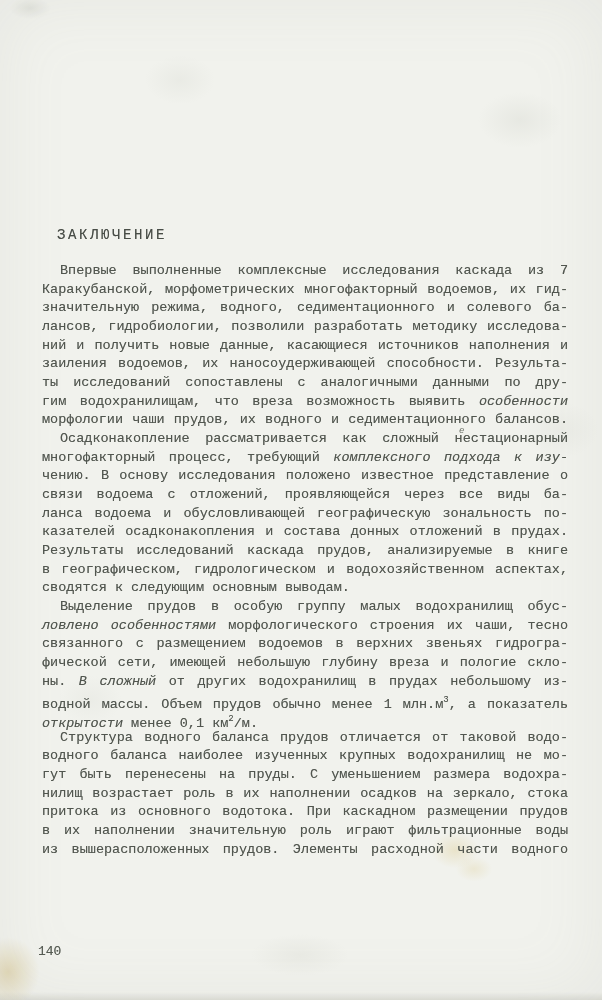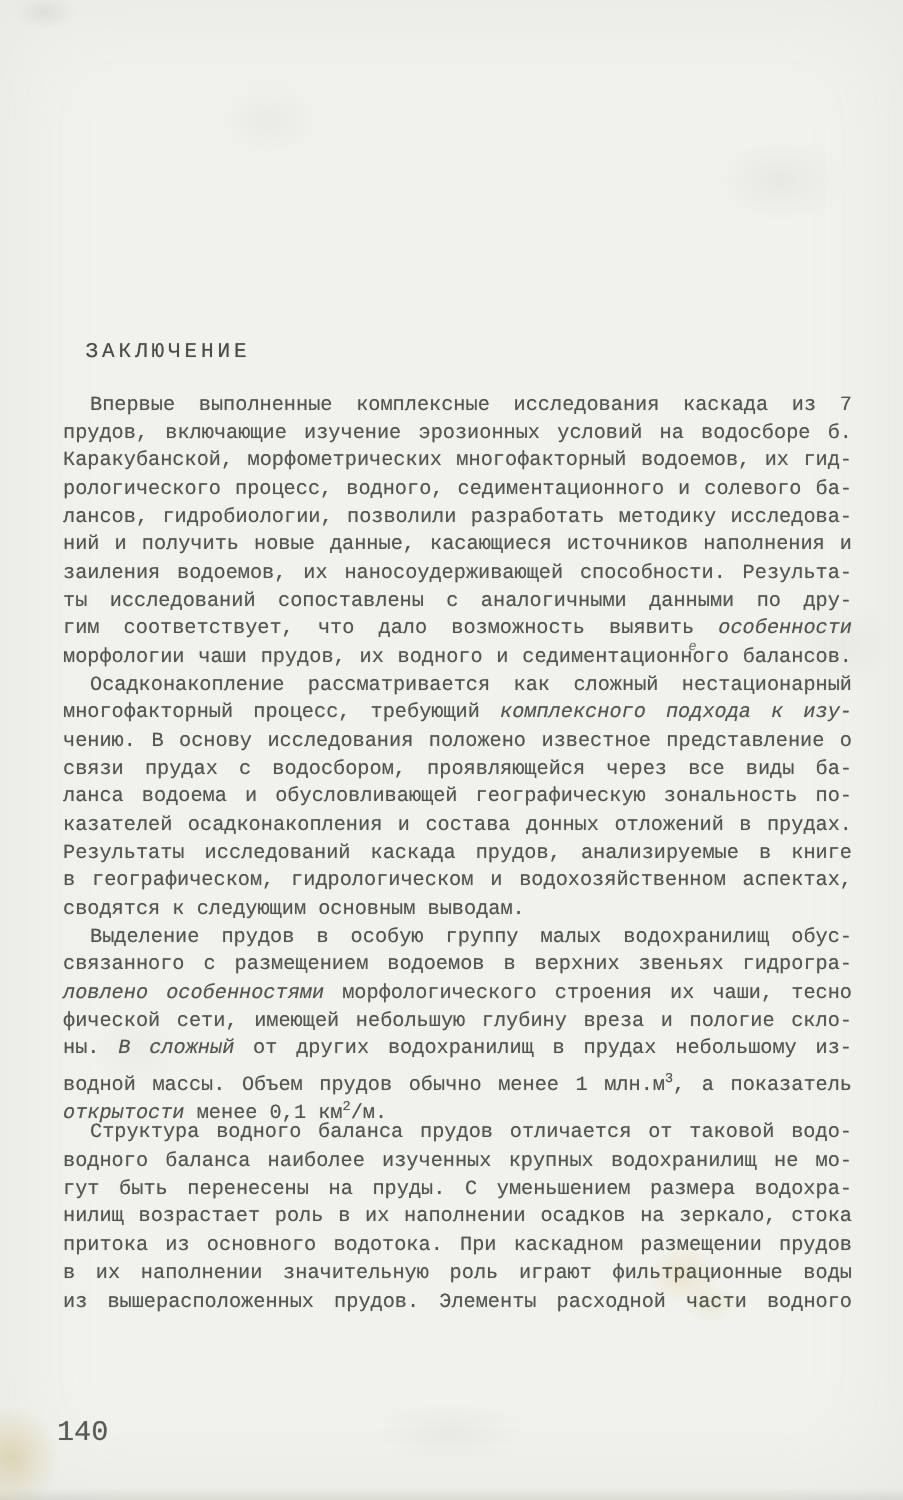--- a/index.html
+++ b/index.html
@@ -46,61 +46,60 @@
     text-align: justify;
     text-align-last: justify;
     overflow: visible;
   }
   .line.indent { text-indent: 18px; }
   .line.line-end { text-align-last: left; font-family: Liberation Mono, monospace; }
   .it  { font-style: italic; }
   .sup { font-size: 9px; vertical-align: 5.5px; letter-spacing: 0; }
   .page-number {
     position: absolute; left: 38px; top: 944px;
-    font-size: 19px; color: #565b53;
+    font-size: 13px; color: #565b53;
     text-shadow: 0 0 0.5px rgba(86,91,83,0.5);
   }
   .correction-mark {
     position: absolute; left: 459px; top: 426px;
     font-size: 9px; font-style: italic; color: #6a6f66;
   }
 </style>
 </head>
 <body>
 
 <div class="page">
   <div class="title">ЗАКЛЮЧЕНИЕ</div>
   <div class="text-block">
       <div class="para">
         <div class="line indent"><span>Впервые выполненные комплексные исследования каскада из 7</span></div>
-        <div class="line"><span>прудов, включающие изучение эрозионных условий на водосборе б.</span></div>
         <div class="line"><span>Каракубанской, морфометрических многофакторный водоемов, их гид-</span></div>
-        <div class="line"><span>рологического процесс, водного, седиментационного и солевого ба-</span></div>
+        <div class="line"><span>значительную режима, водного, седиментационного и солевого ба-</span></div>
         <div class="line"><span>лансов, гидробиологии, позволили разработать методику исследова-</span></div>
         <div class="line"><span>ний и получить новые данные, касающиеся источников наполнения и</span></div>
         <div class="line"><span>заиления водоемов, их наносоудерживающей способности. Результа-</span></div>
         <div class="line"><span>ты исследований сопоставлены с аналогичными данными по дру-</span></div>
-        <div class="line"><span>гим соответствует, что дало возможность выявить </span><span class="it">особенности</span></div>
+        <div class="line"><span>гим водохранилищам, что вреза возможность выявить </span><span class="it">особенности</span></div>
         <div class="line"><span>морфологии чаши прудов, их водного и седиментационного балансов.</span></div>
       </div>
       <div class="para">
         <div class="line indent"><span>Осадконакопление рассматривается как сложный нестационарный</span></div>
         <div class="line"><span>многофакторный процесс, требующий </span><span class="it">комплексного подхода к изу-</span></div>
         <div class="line"><span>чению. В основу исследования положено известное представление о</span></div>
-        <div class="line"><span>связи прудах с водосбором, проявляющейся через все виды ба-</span></div>
+        <div class="line"><span>связи водоема с отложений, проявляющейся через все виды ба-</span></div>
         <div class="line"><span>ланса водоема и обусловливающей географическую зональность по-</span></div>
         <div class="line"><span>казателей осадконакопления и состава донных отложений в прудах.</span></div>
         <div class="line"><span>Результаты исследований каскада прудов, анализируемые в книге</span></div>
         <div class="line"><span>в географическом, гидрологическом и водохозяйственном аспектах,</span></div>
         <div class="line line-end"><span>сводятся к следующим основным выводам.</span></div>
       </div>
       <div class="para">
         <div class="line indent"><span>Выделение прудов в особую группу малых водохранилищ обус-</span></div>
+        <div class="line"><span class="it">ловлено особенностями</span><span> морфологического строения их чаши, тесно</span></div>
         <div class="line"><span>связанного с размещением водоемов в верхних звеньях гидрогра-</span></div>
-        <div class="line"><span class="it">ловлено особенностями</span><span> морфологического строения их чаши, тесно</span></div>
         <div class="line"><span>фической сети, имеющей небольшую глубину вреза и пологие скло-</span></div>
         <div class="line"><span>ны. </span><span class="it">В сложный</span><span> от других водохранилищ в прудах небольшому из-</span></div>
         <div class="line"><span>водной массы. Объем прудов обычно менее 1 млн.м</span><span class="sup">3</span><span>, а показатель</span></div>
         <div class="line line-end"><span class="it">открытости</span><span> менее 0,1 км</span><span class="sup">2</span><span>/м.</span></div>
       </div>
       <div class="para">
         <div class="line indent"><span>Структура водного баланса прудов отличается от таковой водо-</span></div>
         <div class="line"><span>водного баланса наиболее изученных крупных водохранилищ не мо-</span></div>
         <div class="line"><span>гут быть перенесены на пруды. С уменьшением размера водохра-</span></div>
         <div class="line"><span>нилищ возрастает роль в их наполнении осадков на зеркало, стока</span></div>

